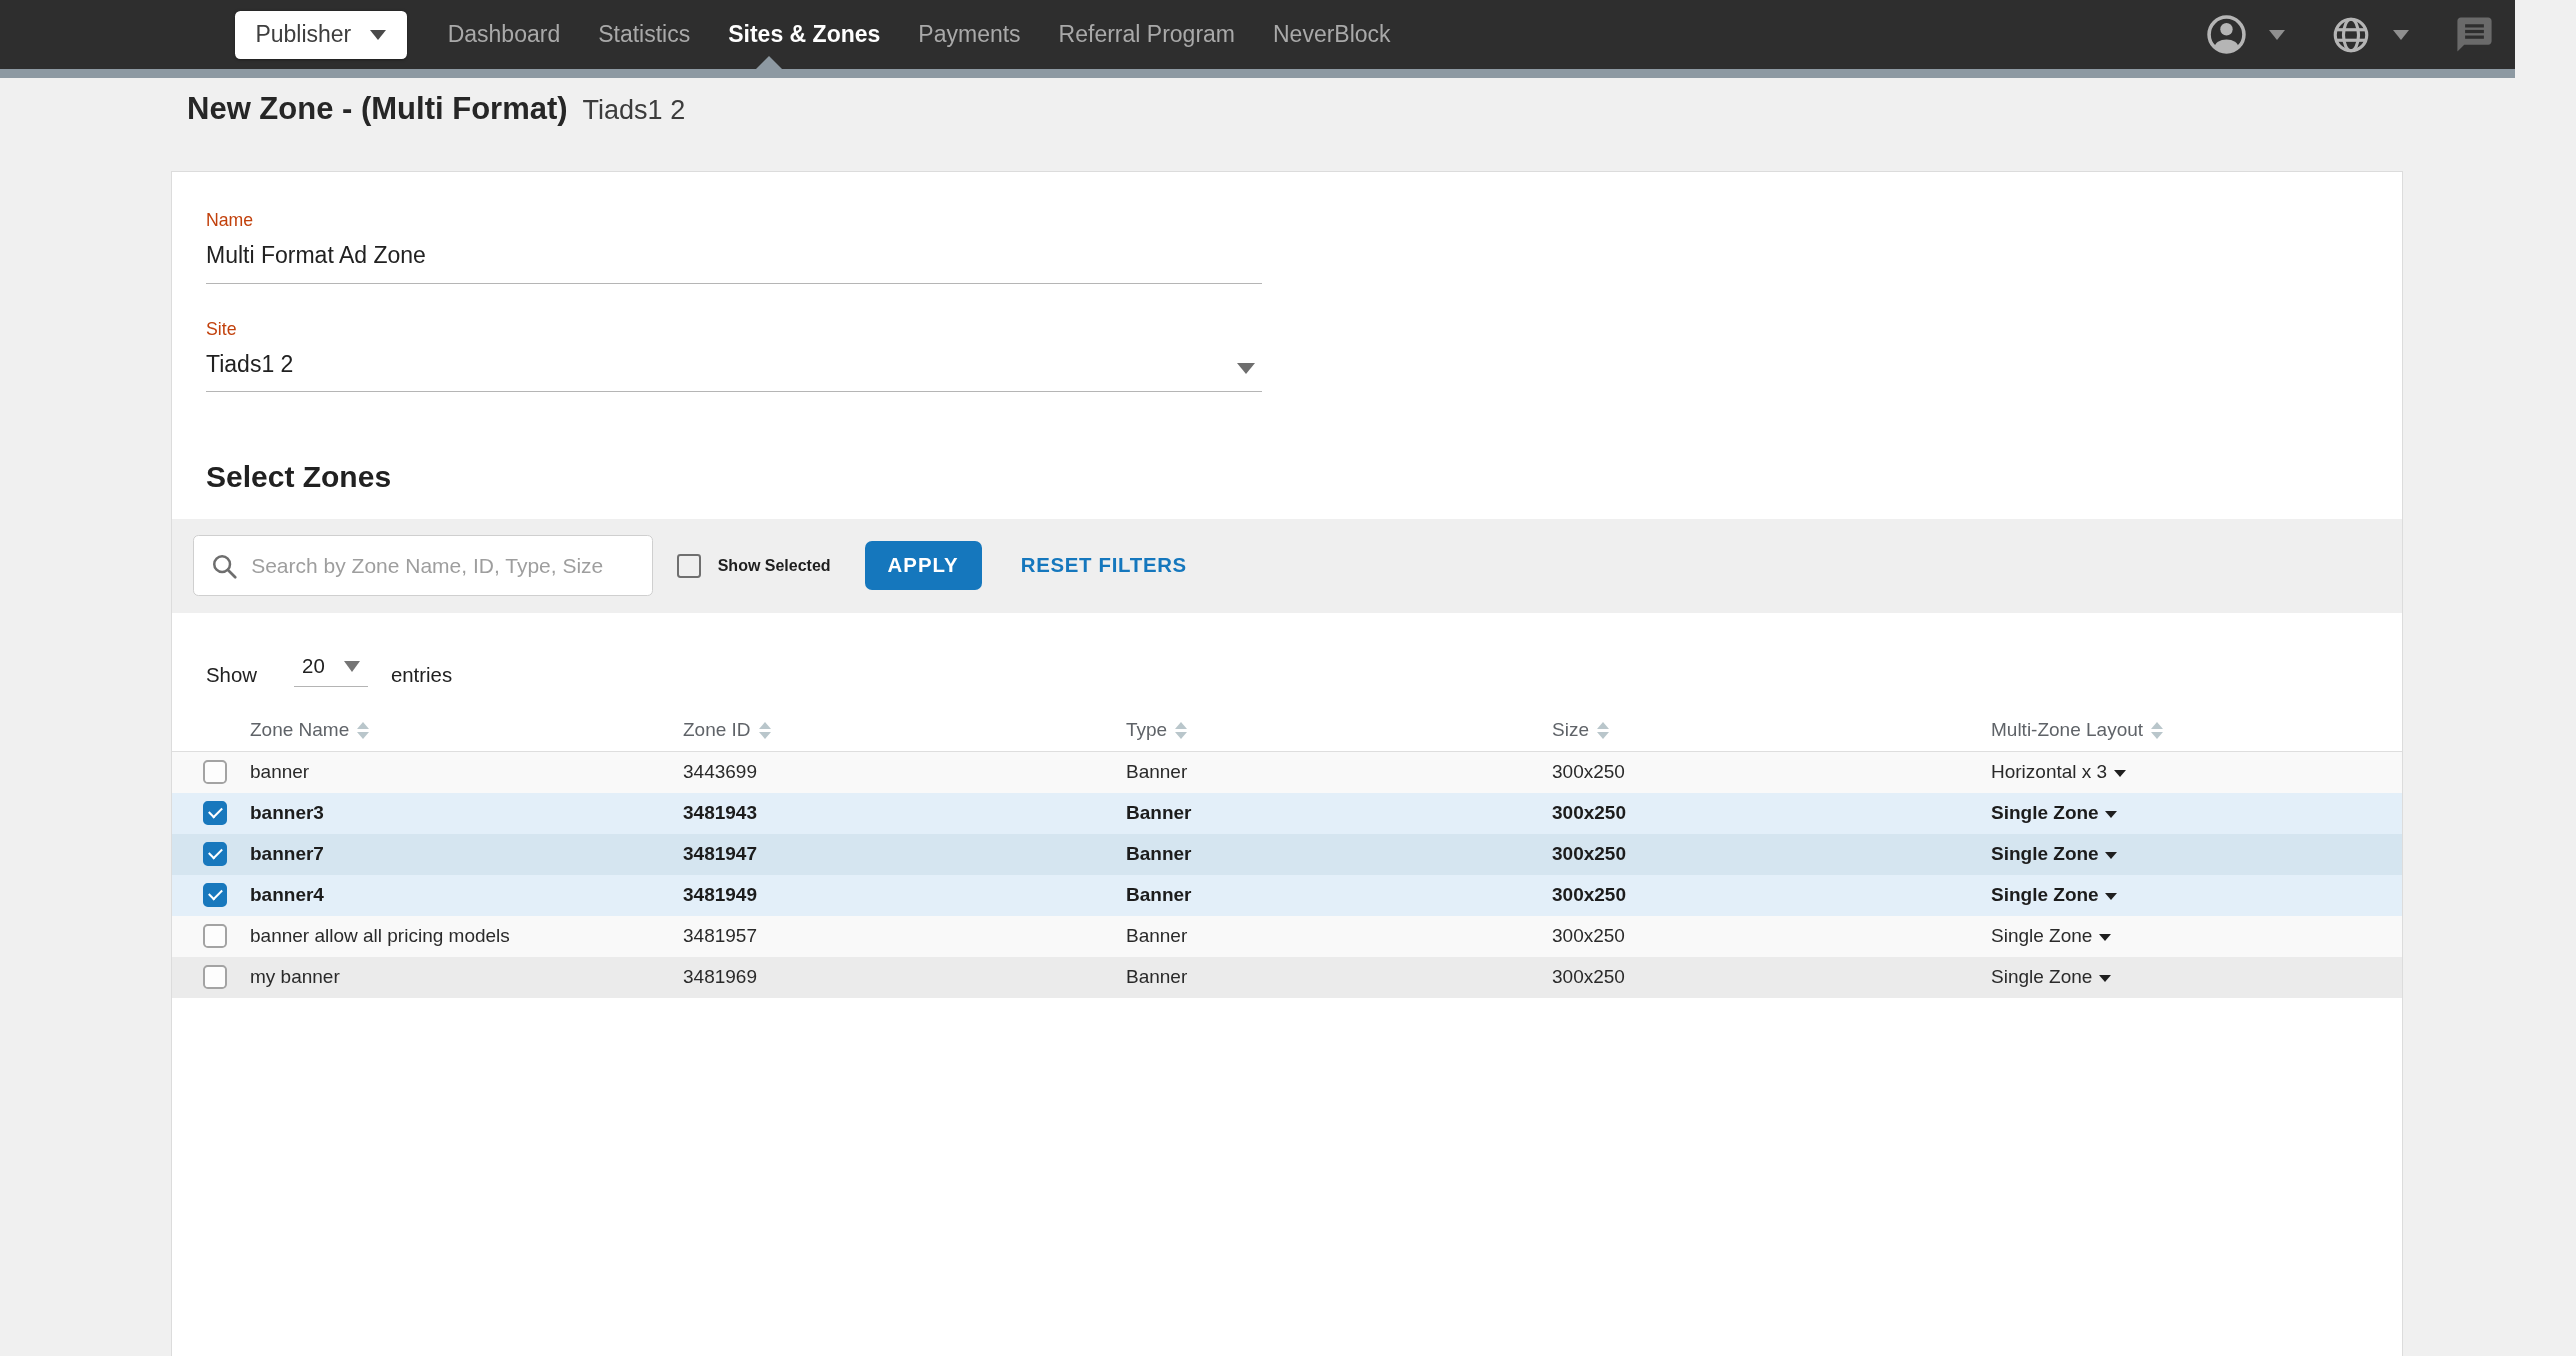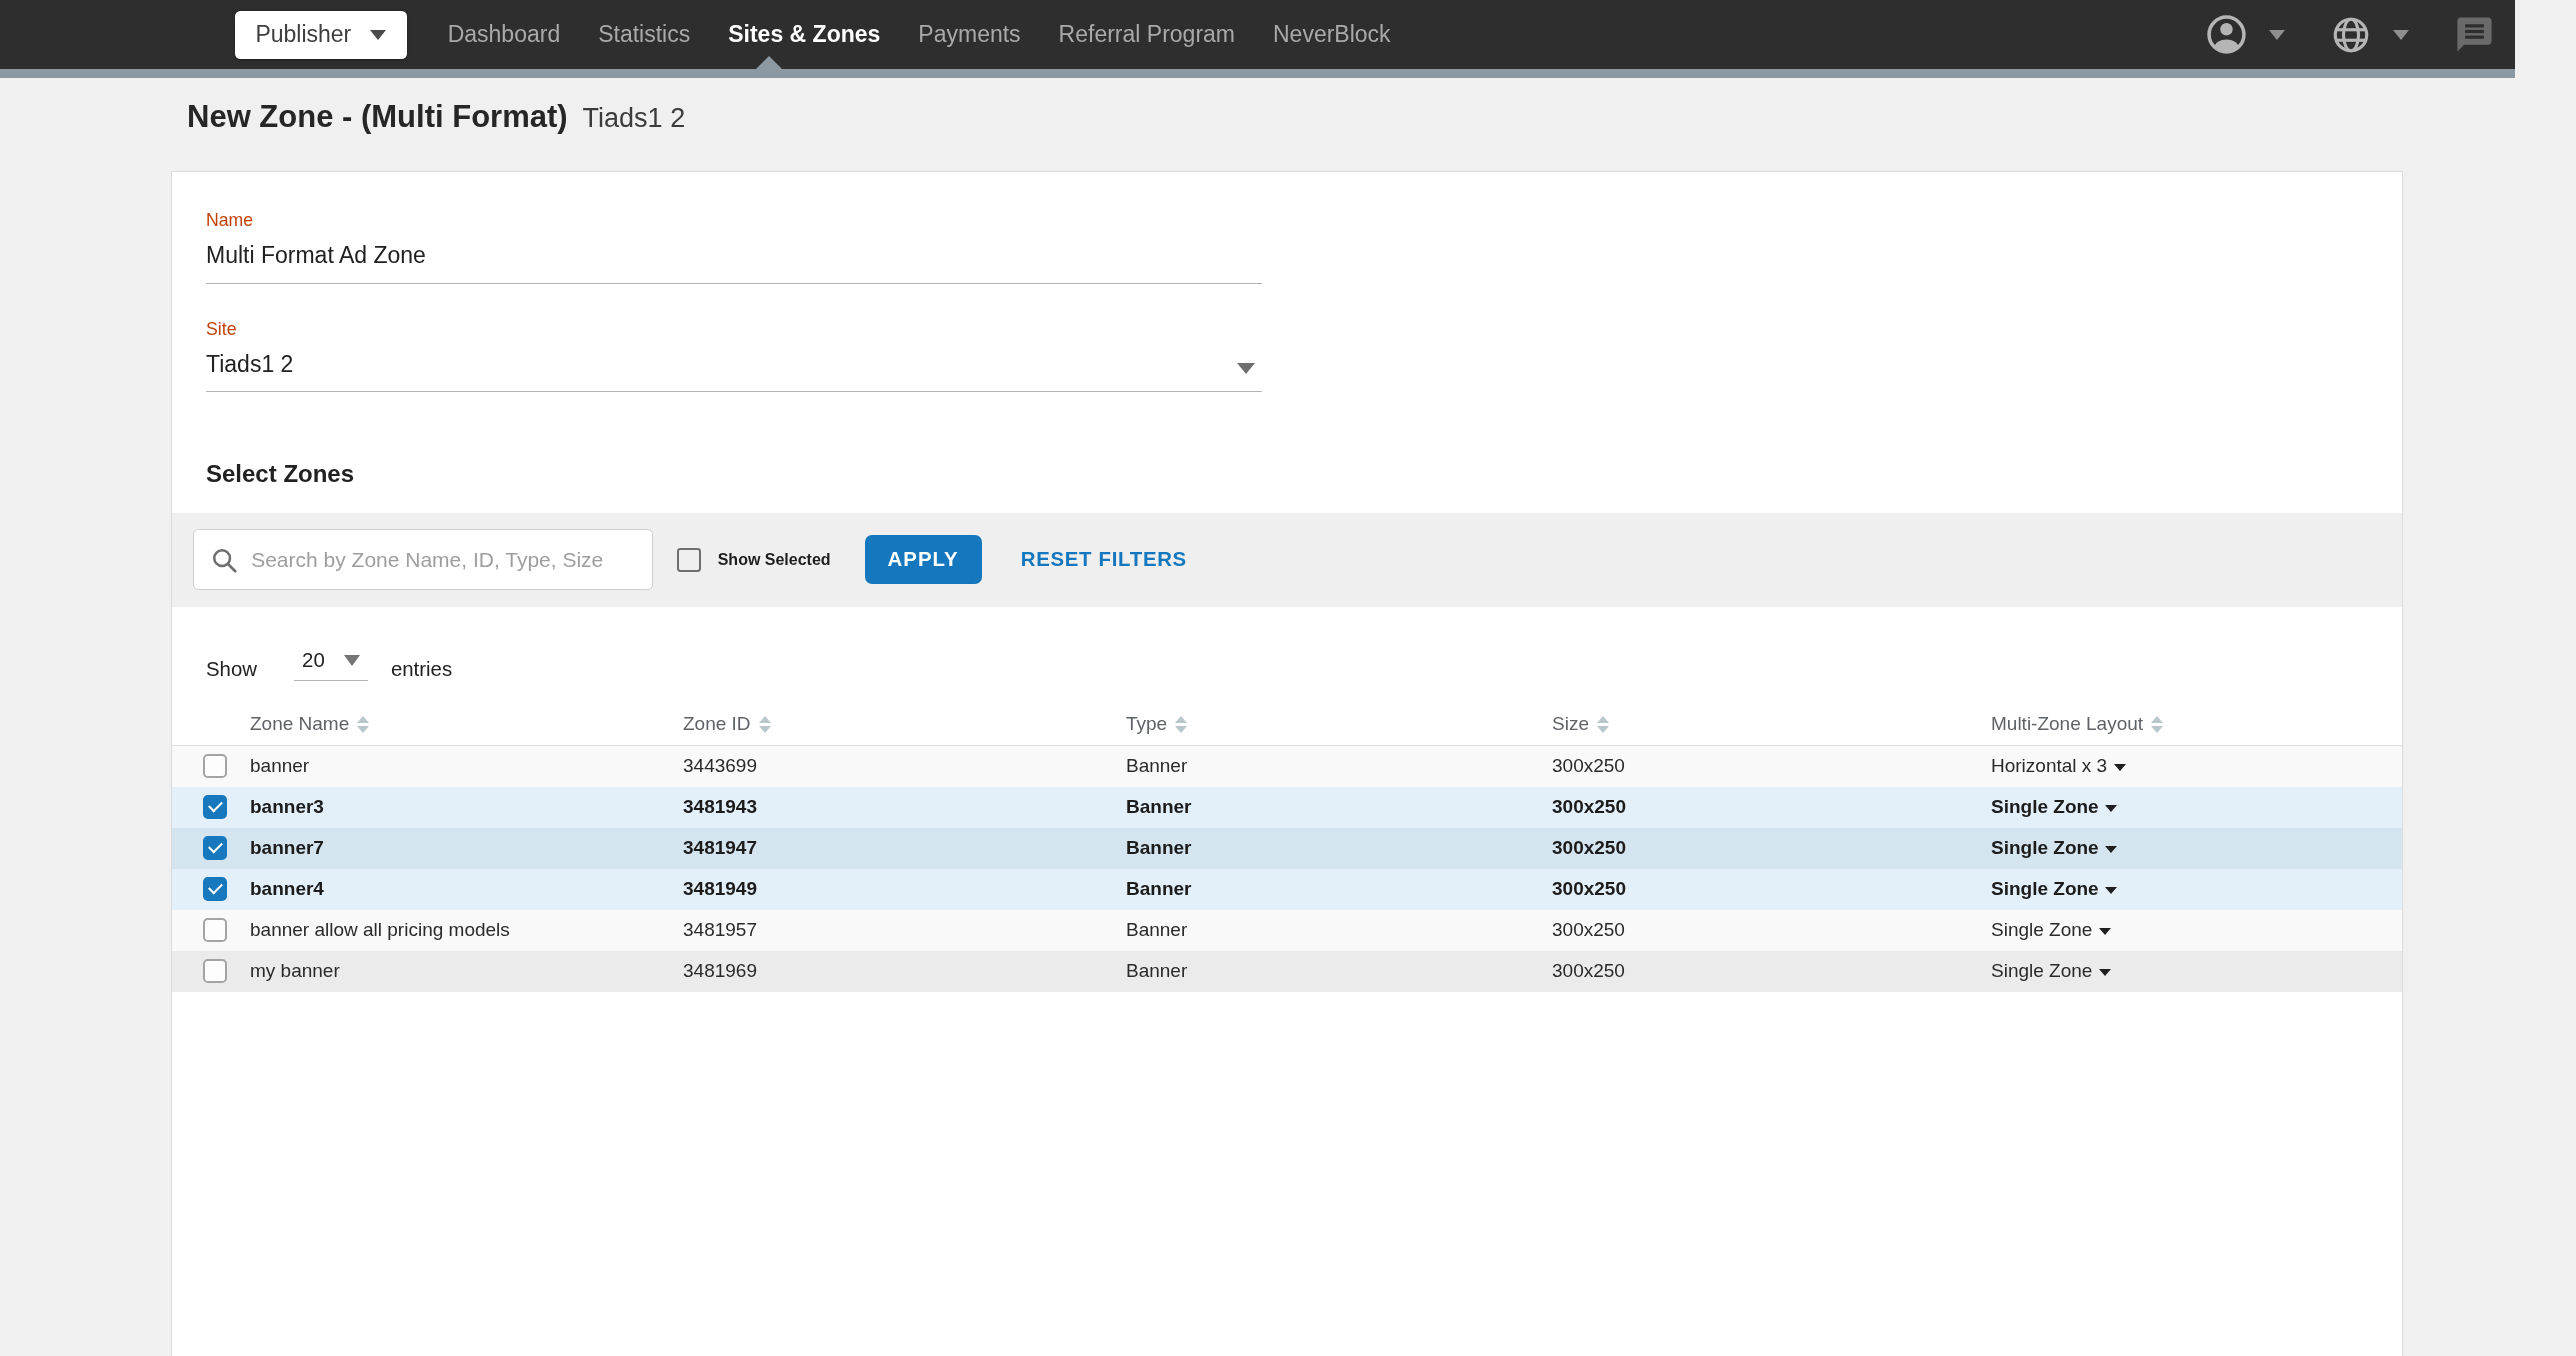--- a/index.html
+++ b/index.html
@@ -21,38 +21,38 @@
   .icon-group { display:flex; align-items:center; gap:20.4px; cursor:pointer; }
   .caret-light { border-left:8.8px solid transparent; border-right:8.8px solid transparent; border-top:10.2px solid #8f8f8f; }
   .gap-lg { margin-left:45px; }
 
   
   .subnav-strip { position:relative; height:8.8px; background:#8d99a2; }
   .nav-triangle { position:absolute; left:756px; top:-13px; width:0; height:0;
     border-left:13px solid transparent; border-right:13px solid transparent; border-bottom:13px solid #8d99a2; }
 
   
-  .page-title { margin:21px 0 0 187px; font-size:31px; font-weight:700; color:#262626; }
+  .page-title { margin:13px 0 0 187px; font-size:31px; font-weight:700; color:#262626; }
   .title-suffix { font-size:27px; font-weight:400; color:#3c3c3c; margin-left:15px; }
 
   
   .card { position:absolute; left:171px; top:171px; width:2232px; height:1185px; background:#ffffff;
     border:0.7px solid #dcdcdc; border-bottom:none; }
 
   .form-area { padding:38px 0 0 34px; }
   .field { position:relative; width:1056px; border-bottom:1.4px solid #b5b5b5; padding-bottom:13.6px; }
   .field + .field { margin-top:35px; }
   .field label { display:block; font-size:17.7px; color:#c2410c; margin-bottom:11px; }
   .field-input { border:none; outline:none; background:transparent; width:100%; font-family:Liberation Sans, sans-serif;
     font-size:23px; color:#212121; padding:0; }
   .field-value { font-size:23px; color:#212121; cursor:pointer; }
   .select-caret { position:absolute; right:6.8px; bottom:17.7px; width:0; height:0;
     border-left:9.5px solid transparent; border-right:9.5px solid transparent; border-top:11.5px solid #6e6e6e; }
 
-  .section-heading { margin:68px 0 0 34px; font-size:24px; font-weight:700; color:#212121; }
+  .section-heading { margin:68px 0 0 34px; font-size:30px; font-weight:700; color:#212121; }
 
   
   .filter-bar { margin-top:24.4px; height:94px; background:#efefef; display:flex; align-items:center; }
   .search-box { margin-left:21px; width:460px; height:61px; background:#fff; border:1.4px solid #cfcfcf;
     border-radius:5.4px; display:flex; align-items:center; padding:0 15px; }
   .search-box input { border:none; outline:none; flex:1; margin-left:12.2px; font-family:"Liberation Sans",sans-serif;
     font-size:21px; color:#212121; background:transparent; }
   .search-box input::placeholder { color:#9e9e9e; }
   .show-selected { margin-left:24.4px; display:flex; align-items:center; gap:16.3px; cursor:pointer; }
   .cb { width:24px; height:24px; border:2.7px solid #6f6f6f; border-radius:3.4px; background:#efefef; }

